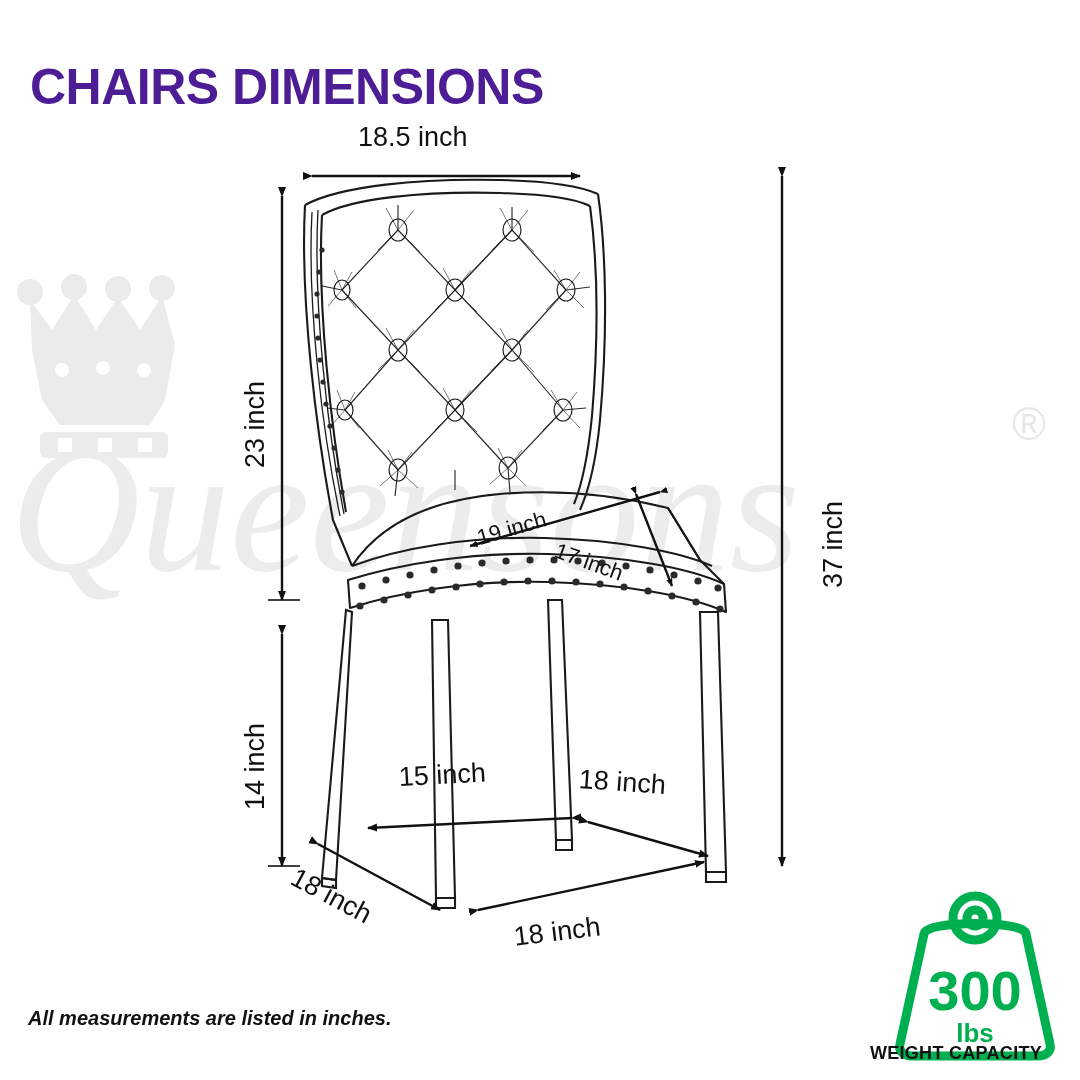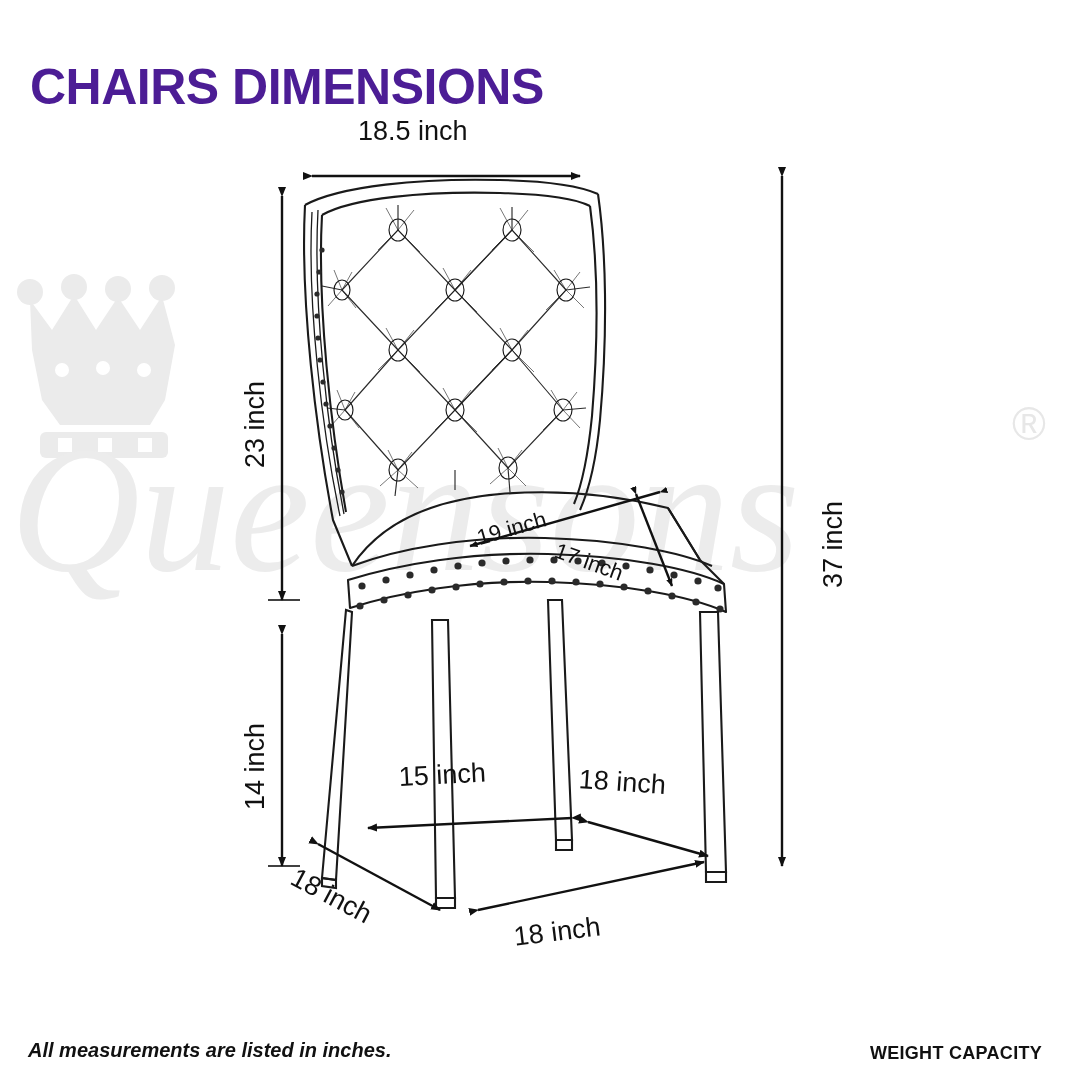--- a/index.html
+++ b/index.html
@@ -36,21 +36,20 @@
 
   
   #footnote {
     left: 28px;
     top: 1007px;
     font-size: 20px;
     font-style: italic;
     font-weight: bold;
     color: #111;
     white-space: nowrap;
-    margin-top: 32px;
   }
 
   
   #weight-block {
     left: 880px;
     top: 872px;
     width: 190px;
     height: 190px;
   }
   #weight-caption {
@@ -294,21 +293,21 @@
       <line x1="588" y1="822" x2="708" y2="856" marker-start="url(#ah)" marker-end="url(#ah)"></line>
 
       <line x1="318" y1="844" x2="440" y2="910" marker-start="url(#ah)" marker-end="url(#ah)"></line>
 
       <line x1="478" y1="910" x2="704" y2="862" marker-start="url(#ah)" marker-end="url(#ah)"></line>
     </g>
   </svg>
 
   <div class="abs" id="title">CHAIRS DIMENSIONS</div>
 
-  <div class="abs dim" style="left:358px; top:116px;">18.5 inch</div>
+  <div class="abs dim" style="left:358px; top:122px;">18.5 inch</div>
 
   <div class="abs dim vert-ccw" style="left:240px; top:468px;">23 inch</div>
 
   <div class="abs dim vert-ccw" style="left:240px; top:810px;">14 inch</div>
 
   <div class="abs dim vert-ccw" style="left:818px; top:588px;">37 inch</div>
 
   <div class="abs dim small" style="left:474px; top:526px; transform-origin:0 0; transform:rotate(-16deg);">19 inch</div>
 
   <div class="abs dim small" style="left:560px; top:538px; transform-origin:0 0; transform:rotate(20deg);">17 inch</div>
@@ -316,16 +315,28 @@
   <div class="abs dim" style="left:398px; top:762px; transform-origin:0 0; transform:rotate(-3deg);">15 inch</div>
 
   <div class="abs dim" style="left:580px; top:764px; transform-origin:0 0; transform:rotate(4deg);">18 inch</div>
 
   <div class="abs dim" style="left:300px; top:862px; transform-origin:0 0; transform:rotate(28deg);">18 inch</div>
 
   <div class="abs dim" style="left:512px; top:922px; transform-origin:0 0; transform:rotate(-7deg);">18 inch</div>
 
   <div class="abs" id="footnote">All measurements are listed in inches.</div>
 
+  <div class="abs" id="weight-block">
+    <svg width="190" height="190" viewBox="0 0 190 190">
+
+      <path d="M44 62 C 44 48, 146 48, 146 62 L 170 172 C 172 180, 165 184, 158 184
+               L 32 184 C 25 184, 18 180, 20 172 Z" fill="none" stroke="#00b050" stroke-width="9" stroke-linejoin="round"></path>
+
+      <path d="M95 16 m -22 0 a 22 22 0 1 0 44 0 a 22 22 0 1 0 -44 0" fill="none" stroke="#00b050" stroke-width="9" transform="translate(0,30)"></path>
+      <circle cx="95" cy="46" r="8" fill="none" stroke="#00b050" stroke-width="9"></circle>
+      <text x="95" y="138" text-anchor="middle" font-family="Liberation Sans, sans-serif" font-size="56" font-weight="bold" fill="#00b050">300</text>
+      <text x="95" y="170" text-anchor="middle" font-family="Liberation Sans, sans-serif" font-size="26" font-weight="bold" fill="#00b050">lbs</text>
+    </svg>
+  </div>
 
   <div class="abs" id="weight-caption">WEIGHT CAPACITY</div>
 
 </div>
 
 </body></html>

